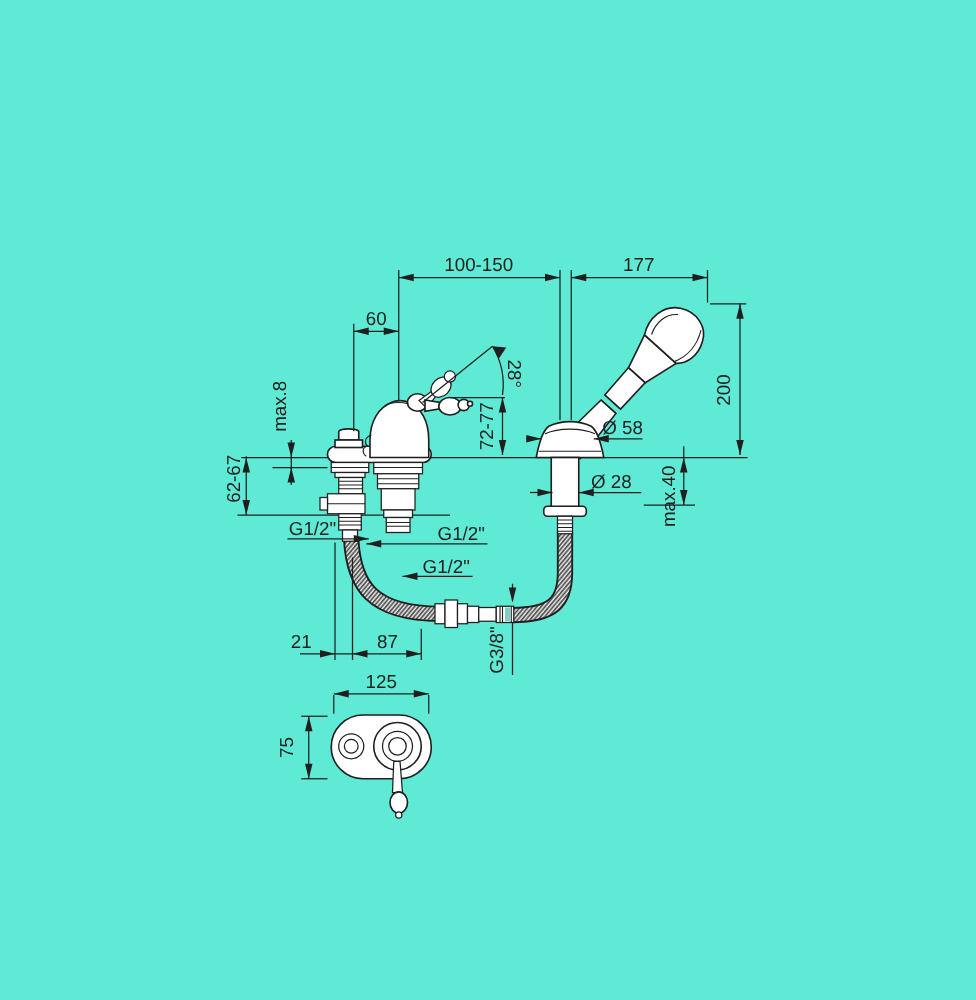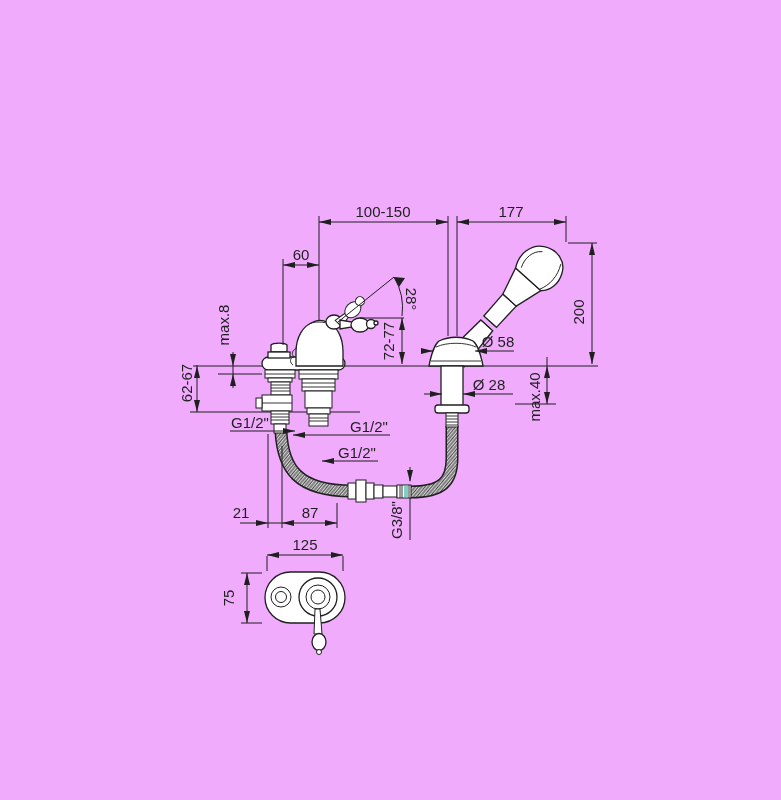--- a/index.html
+++ b/index.html
@@ -1,16 +1,16 @@
 <!DOCTYPE html>
 <html><head>
 <meta charset="utf-8">
 <style>
   html,body{margin:0;padding:0;background:#ffffff;}
-  .stage{position:relative;width:781px;height:800px;background:#f0abfc;overflow:hidden;
+  .stage{position:relative;width:781px;height:800px;background:#5eead4;overflow:hidden;
          font-family:"Liberation Sans",sans-serif;}
   svg{display:block;}
   .ln{stroke:#1f1f1f;stroke-width:1;fill:none;}
   .shape{stroke:#1f1f1f;stroke-width:1.3;fill:#ffffff;}
   .shapethin{stroke:#1f1f1f;stroke-width:1;fill:#ffffff;}
   .detail{stroke:#1f1f1f;stroke-width:0.9;fill:none;}
   .arr{fill:#1f1f1f;stroke:none;}
   text{font-family:"Liberation Sans",sans-serif;font-size:15px;fill:#1f1f1f;}
   .mid{text-anchor:middle;}
 </style>

